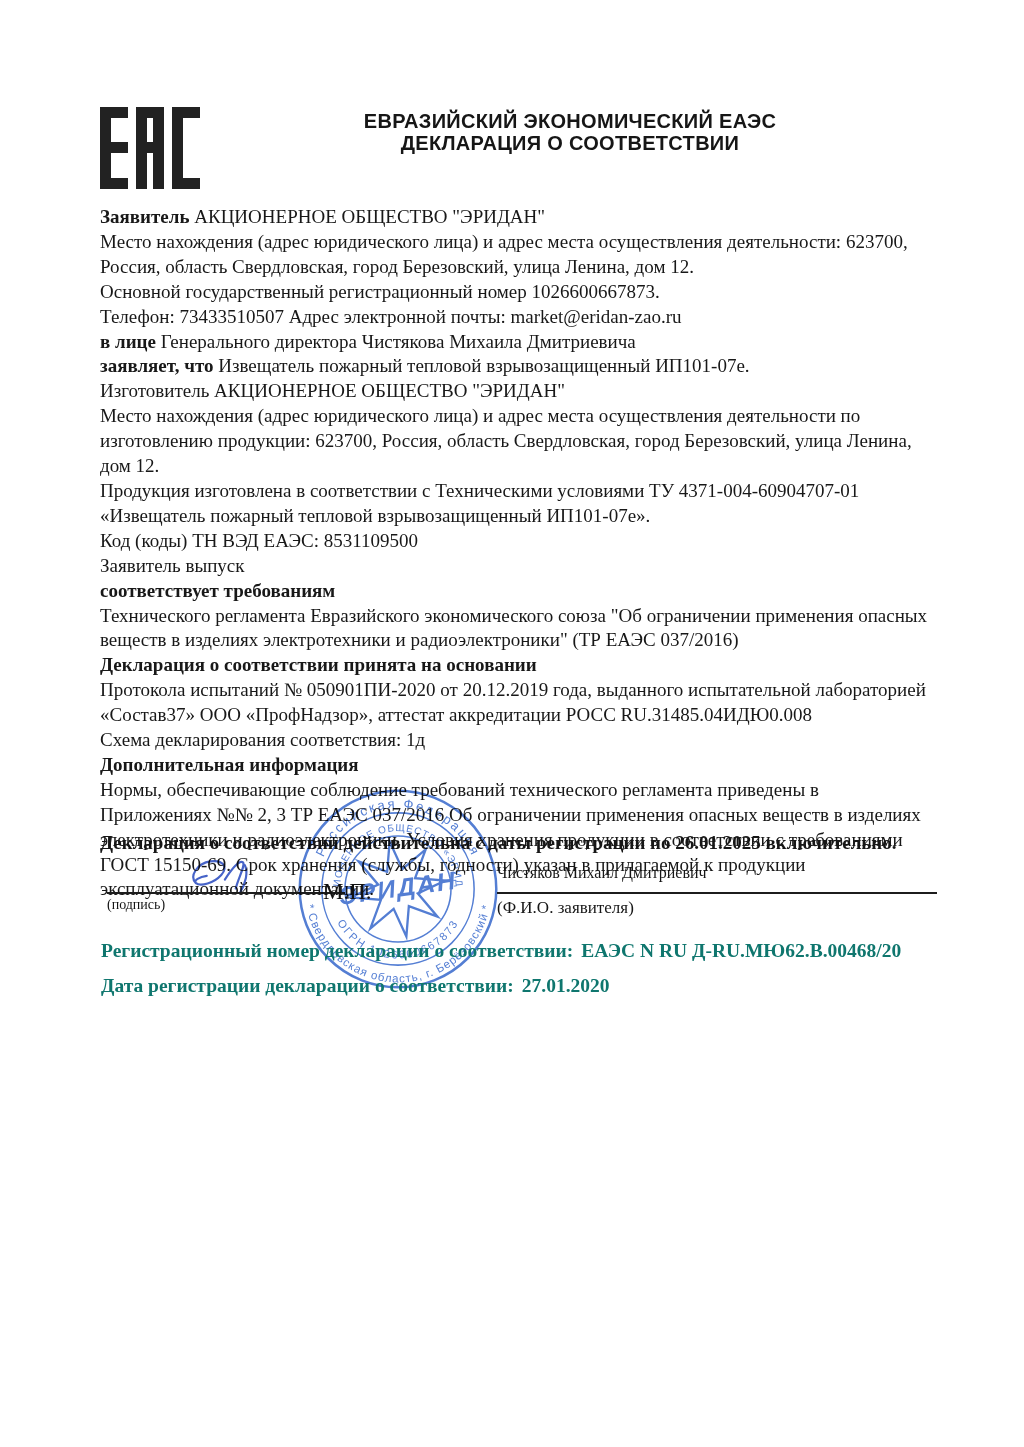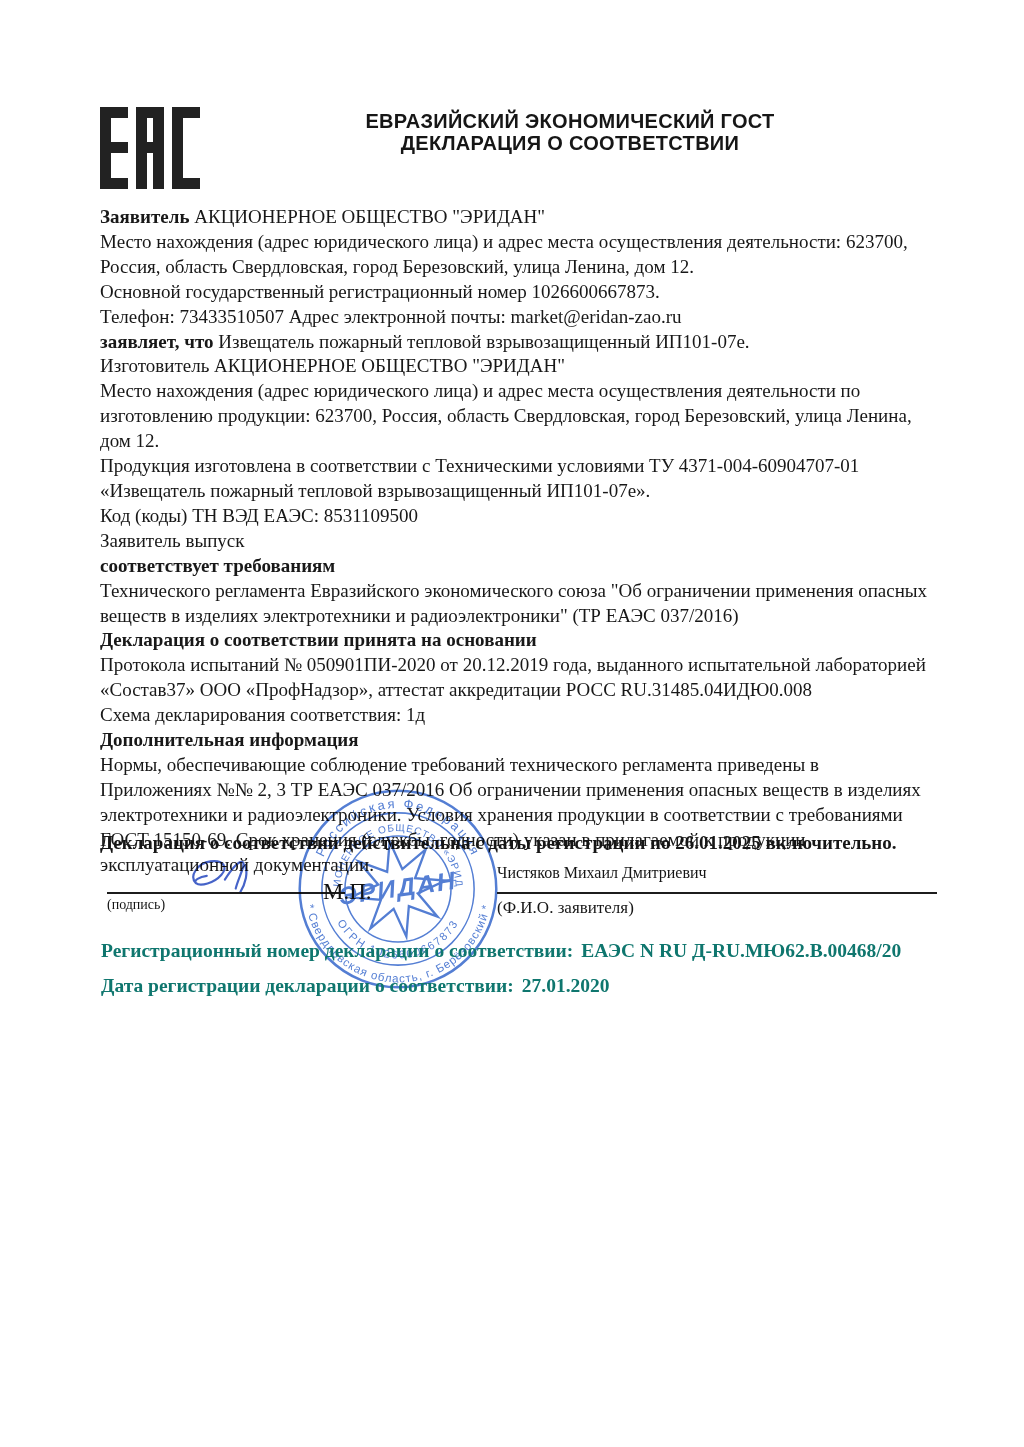--- a/index.html
+++ b/index.html
@@ -69,29 +69,30 @@
         <rect x="36" y="35" width="28" height="11"></rect>
 
         <rect x="72" y="0" width="11" height="82"></rect>
         <rect x="72" y="0" width="28" height="11"></rect>
         <rect x="72" y="71" width="28" height="11"></rect>
       </g>
     </svg>
   </div>
 
   <div class="title">
-    <div>ЕВРАЗИЙСКИЙ ЭКОНОМИЧЕСКИЙ ГОСТ</div>
+    <div>ЕВРАЗИЙСКИЙ ЭКОНОМИЧЕСКИЙ ЕАЭС</div>
     <div>ДЕКЛАРАЦИЯ О СООТВЕТСТВИИ</div>
   </div>
 
   <div class="body">
       <p><b>Заявитель </b><span>АКЦИОНЕРНОЕ ОБЩЕСТВО "ЭРИДАН"</span></p>
       <p><span>Место нахождения (адрес юридического лица) и адрес места осуществления деятельности: 623700, Россия, область Свердловская, город Березовский, улица Ленина, дом 12.</span></p>
       <p><span>Основной государственный регистрационный номер 1026600667873.</span></p>
       <p><span>Телефон: 73433510507 Адрес электронной почты: market@eridan-zao.ru</span></p>
+      <p><b>в лице </b><span>Генерального директора Чистякова Михаила Дмитриевича</span></p>
       <p><b>заявляет, что </b><span>Извещатель пожарный тепловой взрывозащищенный ИП101-07е.</span></p>
       <p><span>Изготовитель АКЦИОНЕРНОЕ ОБЩЕСТВО "ЭРИДАН"</span></p>
       <p><span>Место нахождения (адрес юридического лица) и адрес места осуществления деятельности по изготовлению продукции: 623700, Россия, область Свердловская, город Березовский, улица Ленина, дом 12.</span></p>
       <p><span>Продукция изготовлена в соответствии с Техническими условиями ТУ 4371-004-60904707-01 «Извещатель пожарный тепловой взрывозащищенный ИП101-07е».</span></p>
       <p><span>Код (коды) ТН ВЭД ЕАЭС: 8531109500</span></p>
       <p><span>Заявитель выпуск</span></p>
       <p><b>соответствует требованиям</b></p>
       <p><span>Технического регламента Евразийского экономического союза "Об ограничении применения опасных веществ в изделиях электротехники и радиоэлектроники" (ТР ЕАЭС 037/2016)</span></p>
       <p><b>Декларация о соответствии принята на основании</b></p>
       <p><span>Протокола испытаний № 050901ПИ-2020 от 20.12.2019 года, выданного испытательной лабораторией «Состав37» ООО «ПрофНадзор», аттестат аккредитации РОСС RU.31485.04ИДЮ0.008</span></p>

